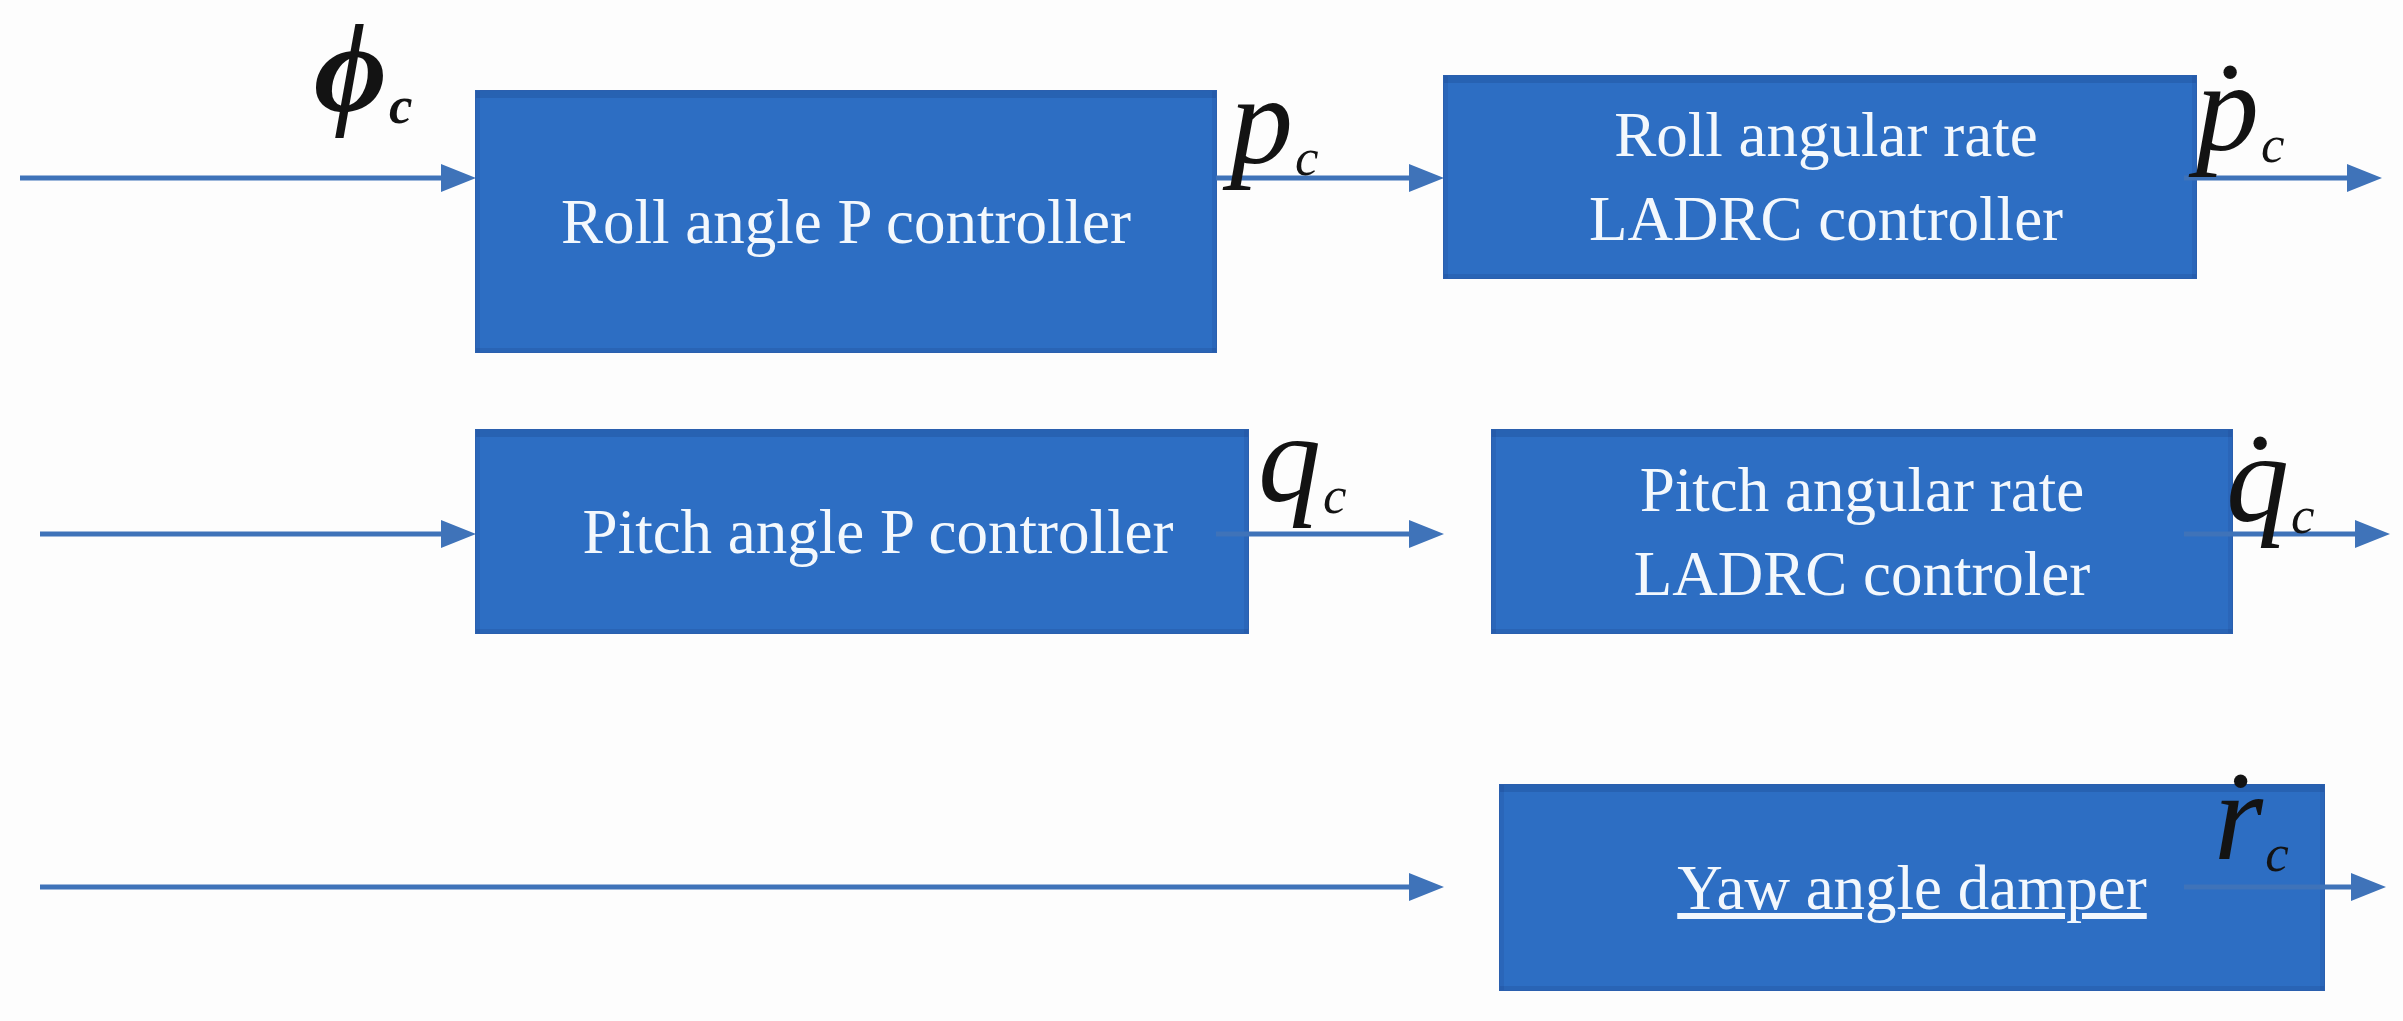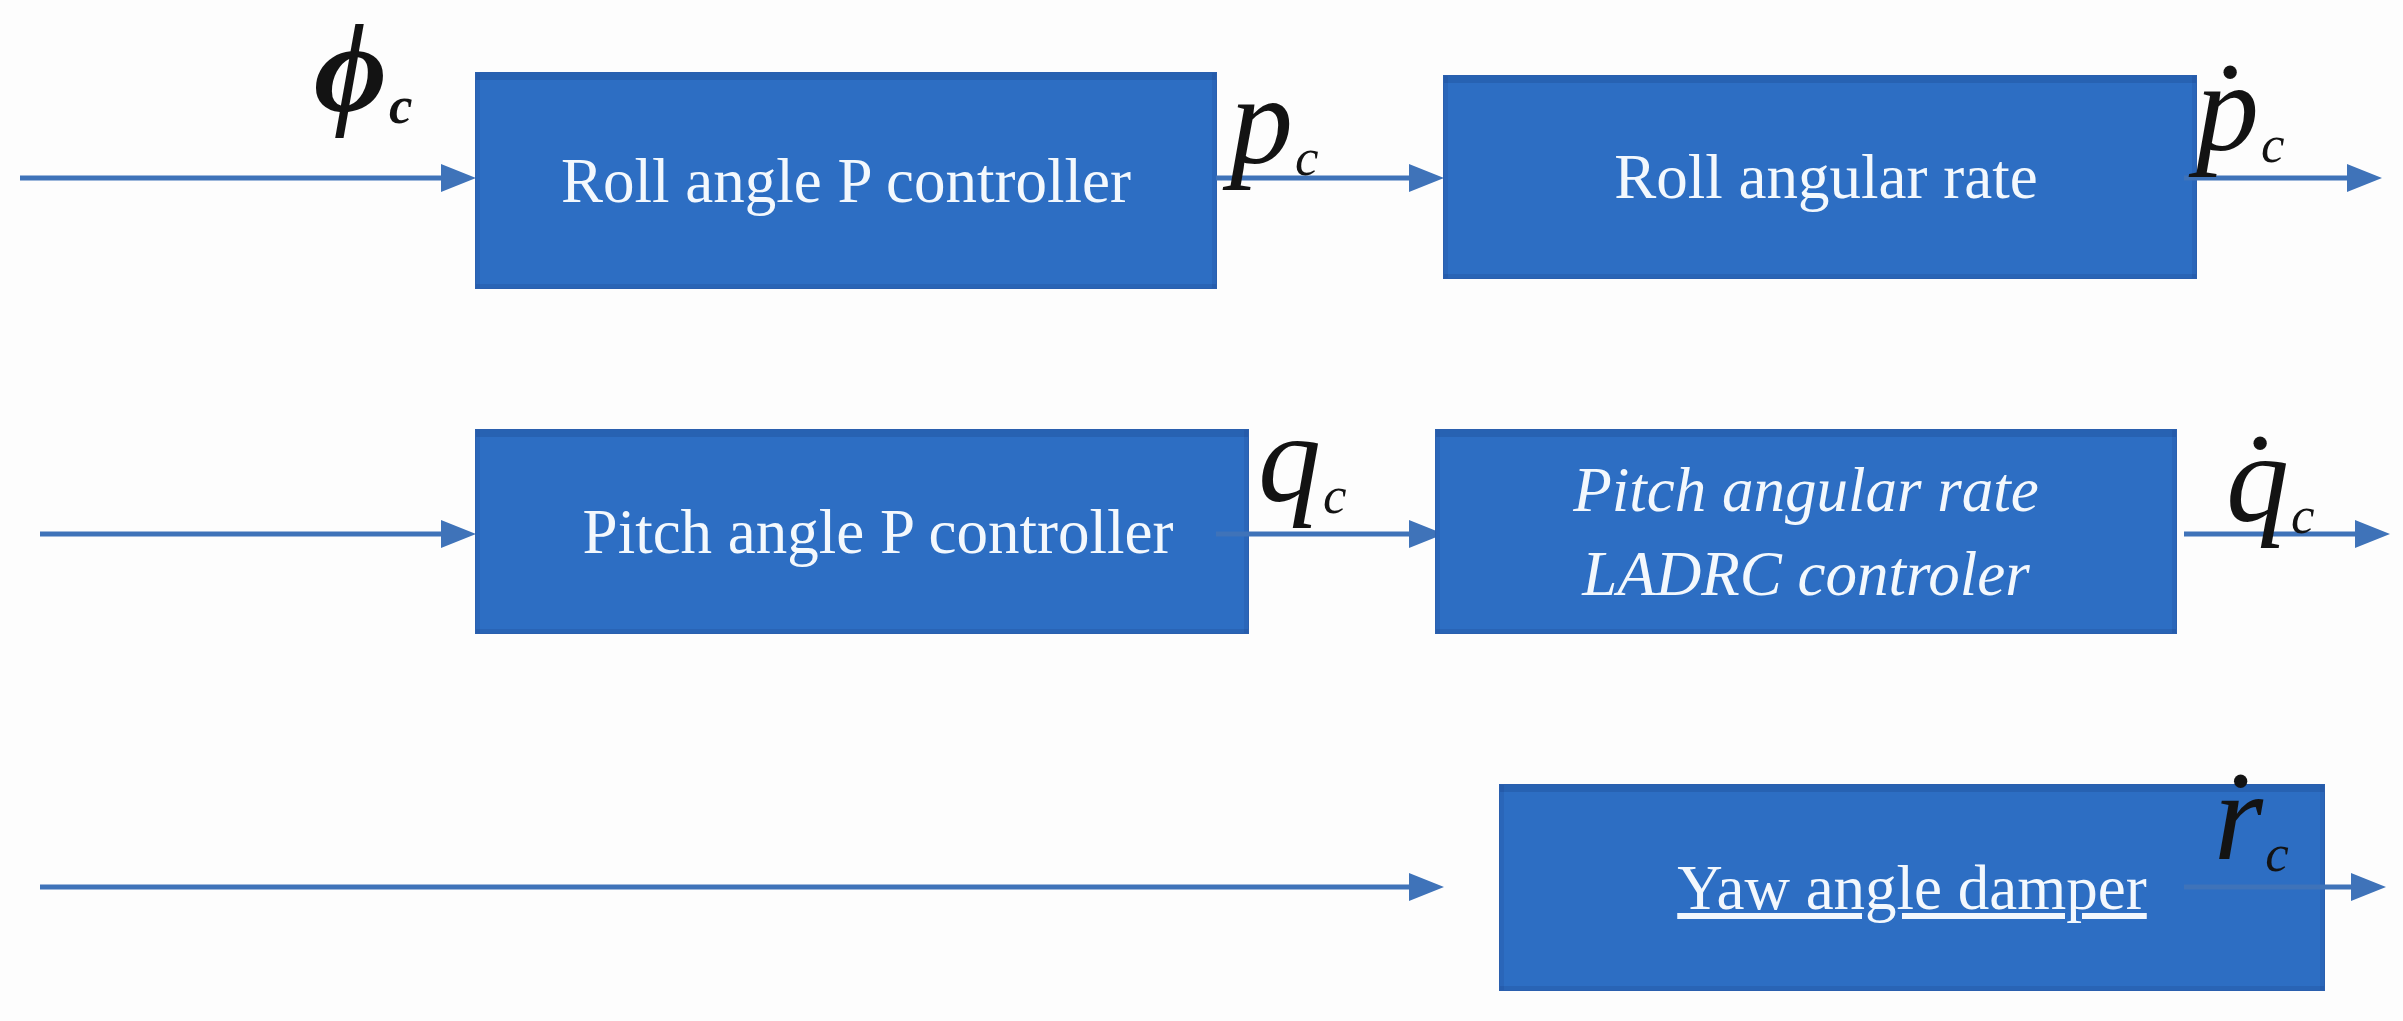--- a/index.html
+++ b/index.html
@@ -75,35 +75,36 @@
 
   <div class="arrow" style="left:20px;top:163px;width:456px;">
     <span class="shaft" style="width:421px;"></span>
     <span class="head"></span>
   </div>
 
   <div class="mathlabel" style="left:314px;top:6px;font-weight:bold;">
     <span class="base-wrap"><span class="dot"></span><span class="base">ϕ</span></span><span class="sub">c</span>
   </div>
 
-  <div class="block" style="left:476px;top:73px;width:740px;height:215px;justify-content:center;">
+  <div class="block" style="left:476px;top:91px;width:740px;height:261px;justify-content:center;">
     <span>Roll angle P controller</span>
   </div>
 
   <div class="arrow" style="left:1216px;top:163px;width:228px;">
     <span class="shaft" style="width:193px;"></span>
     <span class="head"></span>
   </div>
 
   <div class="mathlabel" style="left:1230px;top:58px;">
     <span class="base-wrap"><span class="dot"></span><span class="base">p</span></span><span class="sub">c</span>
   </div>
 
   <div class="block" style="left:1444px;top:76px;width:740px;height:202px;padding-left:12px;">
     <span>Roll angular rate</span>
+    <span>LADRC controller</span>
   </div>
 
   <div class="arrow" style="left:2184px;top:163px;width:198px;">
     <span class="shaft" style="width:163px;"></span>
     <span class="head"></span>
   </div>
 
   <div class="mathlabel" style="left:2196px;top:45px;">
     <span class="base-wrap"><span class="dot">˙</span><span class="base">p</span></span><span class="sub">c</span>
   </div>
@@ -120,21 +121,21 @@
 
   <div class="arrow" style="left:1216px;top:519px;width:228px;">
     <span class="shaft" style="width:193px;"></span>
     <span class="head"></span>
   </div>
 
   <div class="mathlabel" style="left:1258px;top:396px;">
     <span class="base-wrap"><span class="dot"></span><span class="base">q</span></span><span class="sub">c</span>
   </div>
 
-  <div class="block" style="left:1436px;top:430px;width:740px;height:203px;font-style:italic;">
+  <div class="block" style="left:1492px;top:430px;width:740px;height:203px;">
     <span>Pitch angular rate</span>
     <span>LADRC controler</span>
   </div>
 
   <div class="arrow" style="left:2184px;top:519px;width:206px;">
     <span class="shaft" style="width:171px;"></span>
     <span class="head"></span>
   </div>
 
   <div class="mathlabel" style="left:2226px;top:416px;">

